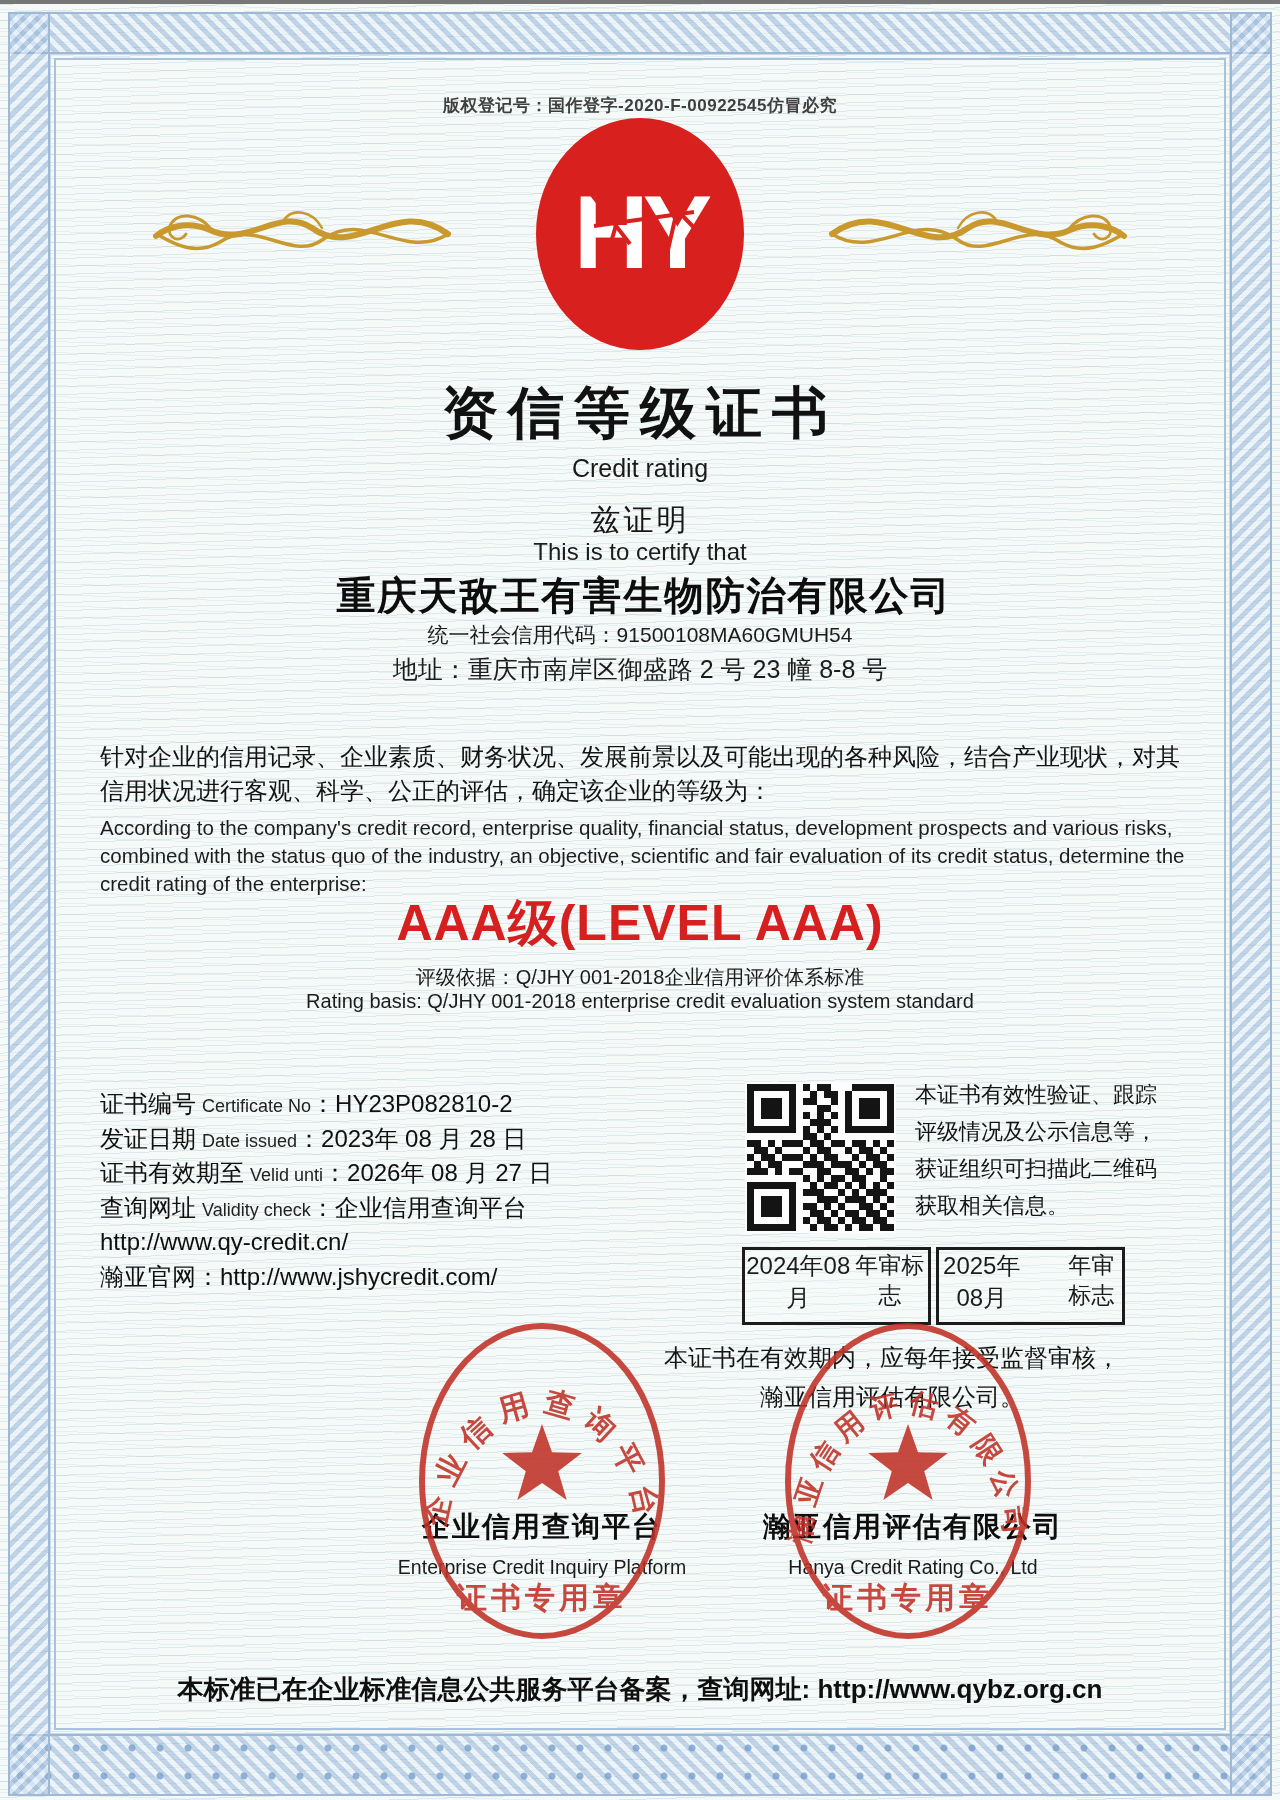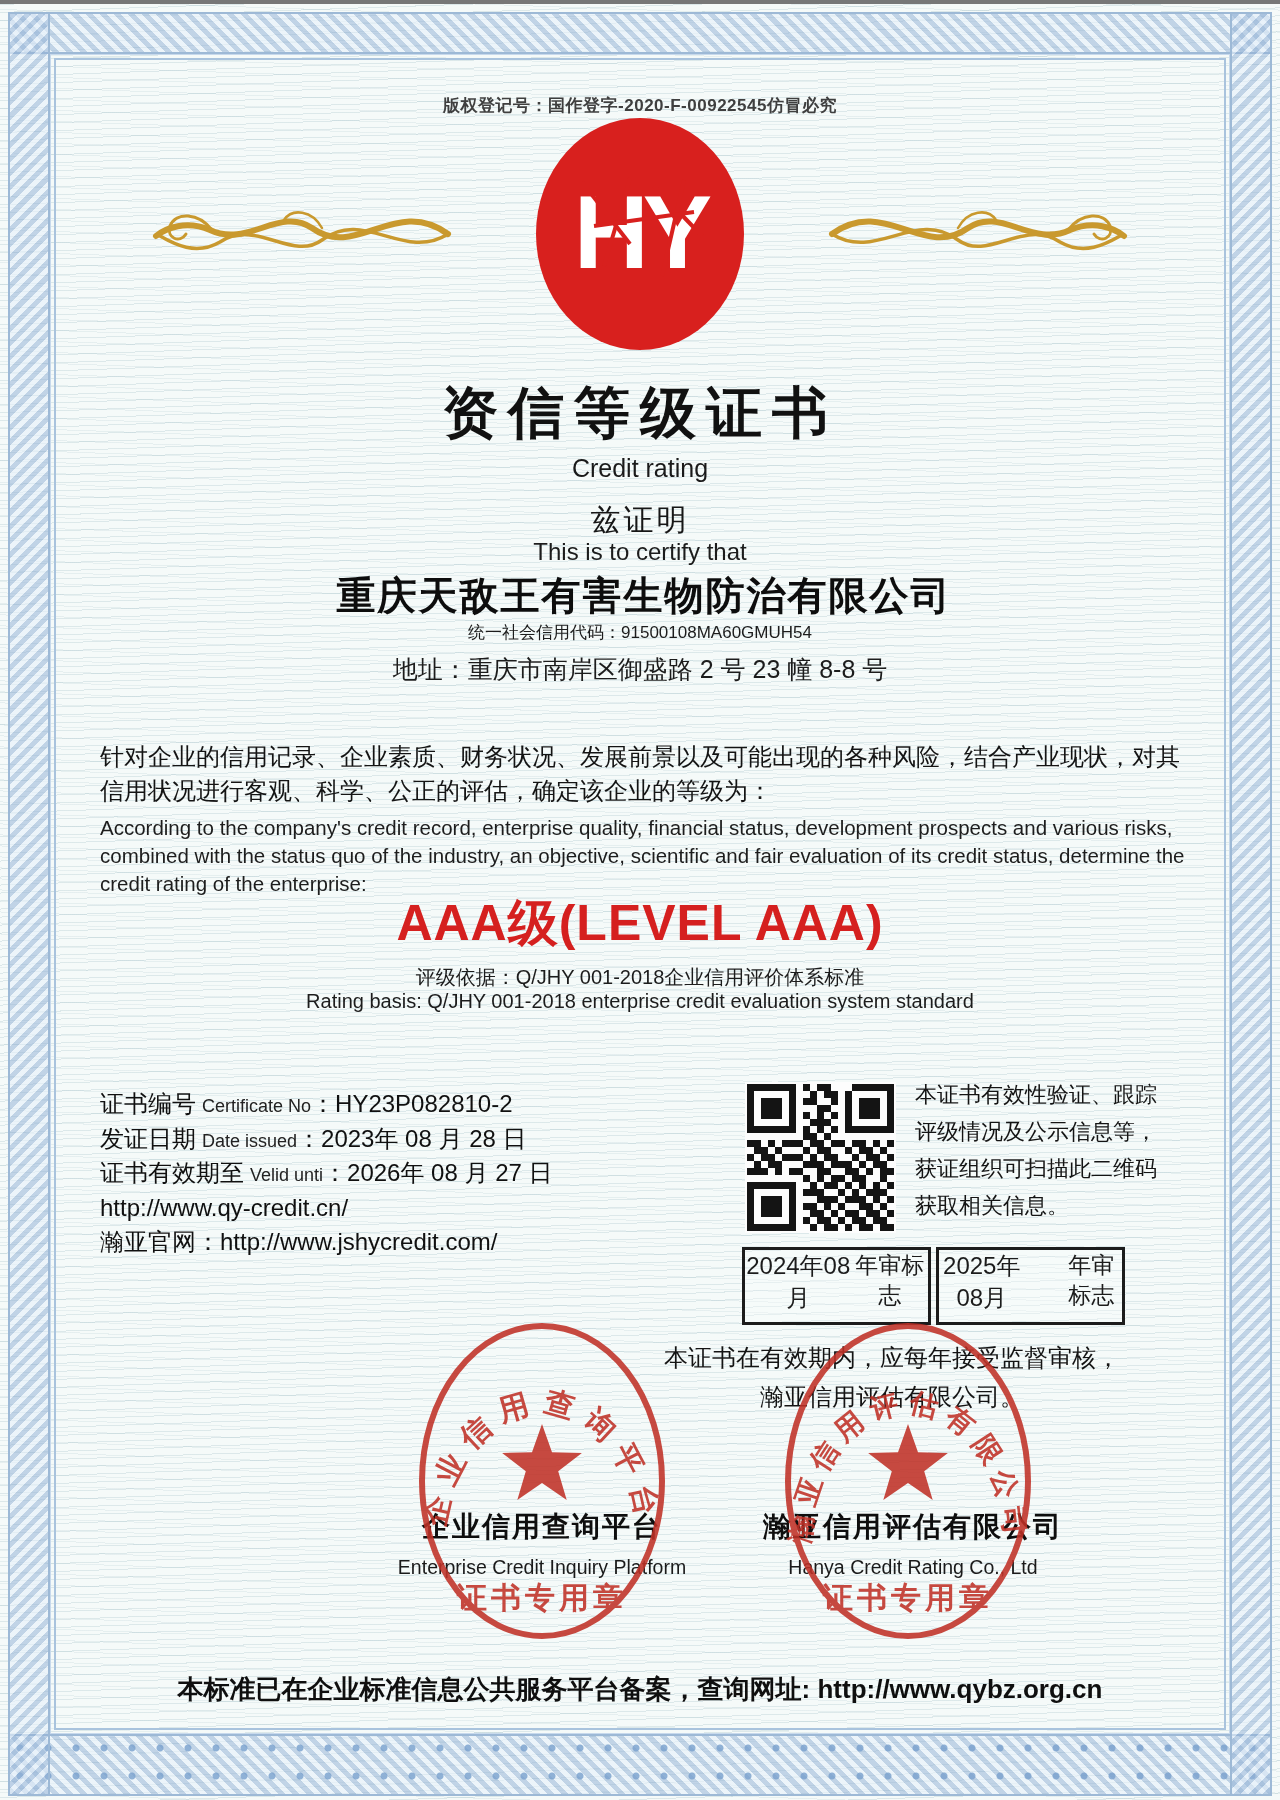--- a/index.html
+++ b/index.html
@@ -33,21 +33,21 @@
   .abs{position:absolute;left:0;right:0;text-align:center;z-index:3;}
   .copyright{top:90px;font-size:17px;font-weight:bold;color:#3f3f3f;letter-spacing:.5px;}
   .logo{top:112px;display:flex;justify-content:center;}
   .flourish{position:absolute;top:178px;width:300px;height:104px;z-index:3;}
   .flourish.left{left:152px;} .flourish.right{right:152px;transform:scaleX(-1);}
   .title-zh{top:372px;font-size:56px;font-weight:bold;letter-spacing:10px;color:#111;}
   .title-en{top:450px;font-size:25px;color:#1a1a1a;}
   .certify-zh{top:496px;font-size:30px;color:#161616;letter-spacing:3px;}
   .certify-en{top:534px;font-size:24px;}
   .company{top:565px;font-size:39px;font-weight:bold;letter-spacing:2px;color:#0d0d0d;padding-left:8px;}
-  .code{top:617px;font-size:17px;}
+  .code{top:617px;font-size:21px;}
   .addr{top:649px;font-size:25px;}
   .statement{position:absolute;z-index:3;top:736px;left:100px;right:92px;text-align:left;}
   .statement .zh{font-size:24px;line-height:34px;color:#141414;}
   .statement .en{font-size:20.5px;line-height:28px;margin-top:6px;color:#1d1d1d;}
   .level{top:886px;font-size:50px;font-weight:bold;color:#d5201f;letter-spacing:1px;}
   .basis-zh{top:960px;font-size:20px;}
   .basis-en{top:986px;font-size:20px;}
   
   .details{position:absolute;z-index:3;top:1084px;left:100px;width:620px;text-align:left;}
   .d-row{line-height:31.5px;white-space:nowrap;}
@@ -141,20 +141,23 @@
     <div class="d-row">
       <span class="d-zh">证书编号</span><span class="d-en">Certificate No</span><span class="d-sep">：</span><span class="d-val">HY23P082810-2</span>
     </div>
     <div class="d-row">
       <span class="d-zh">发证日期</span><span class="d-en">Date issued</span><span class="d-sep">：</span><span class="d-val">2023年 08 月 28 日</span>
     </div>
     <div class="d-row">
       <span class="d-zh">证书有效期至</span><span class="d-en">Velid unti</span><span class="d-sep">：</span><span class="d-val">2026年 08 月 27 日</span>
     </div>
     <div class="d-row">
+      <span class="d-zh">查询网址</span><span class="d-en">Validity check</span><span class="d-sep">：</span><span class="d-val">企业信用查询平台</span>
+    </div>
+    <div class="d-row">
       <span class="d-val">http://www.qy-credit.cn/</span>
     </div>
     <div class="d-row">
       <span class="d-zh">瀚亚官网</span><span class="d-sep">：</span><span class="d-val">http://www.jshycredit.com/</span>
     </div>
   </div>
 
   <div id="qr">
       <div class="on"></div>
       <div class="on"></div>

